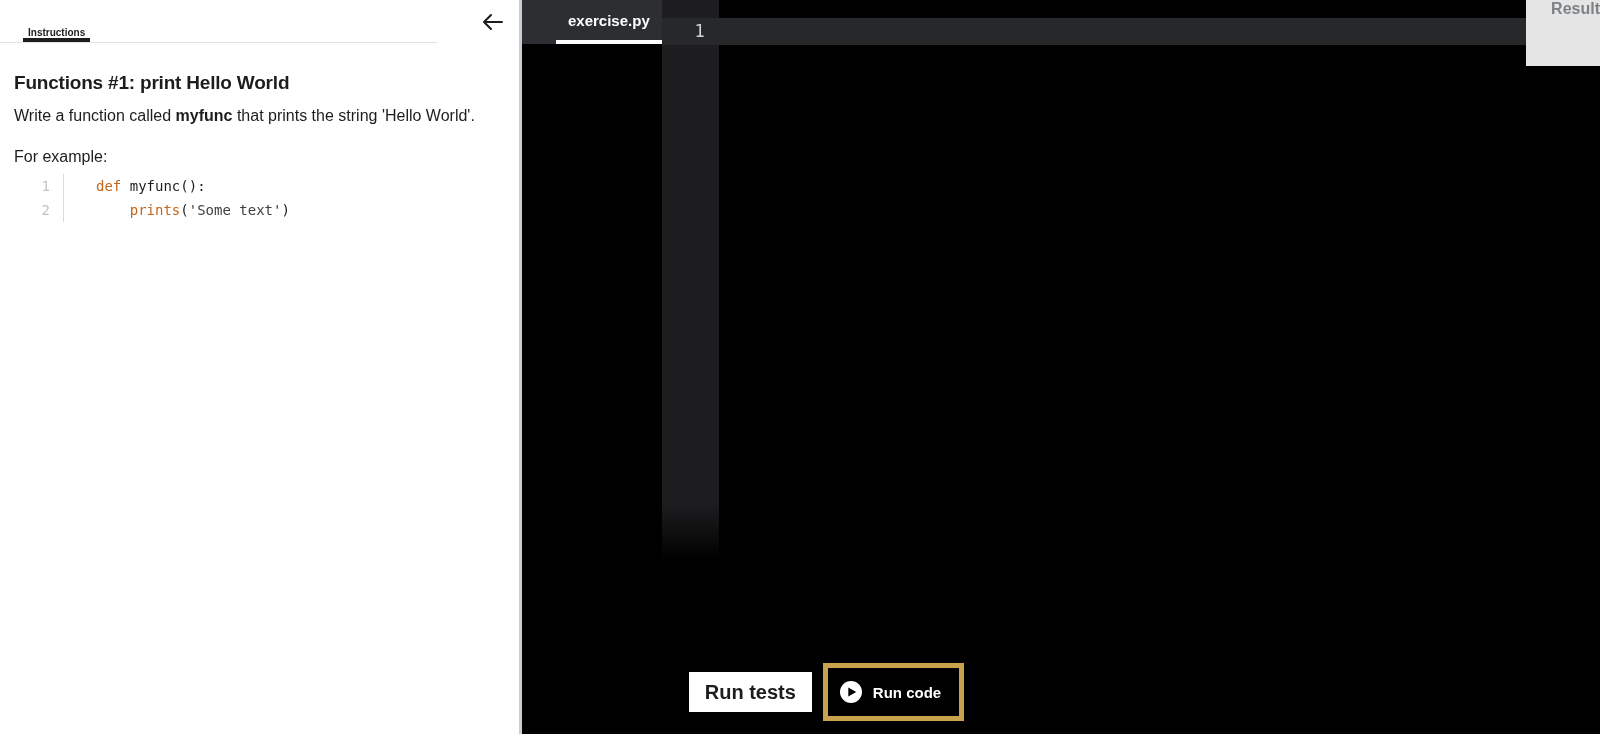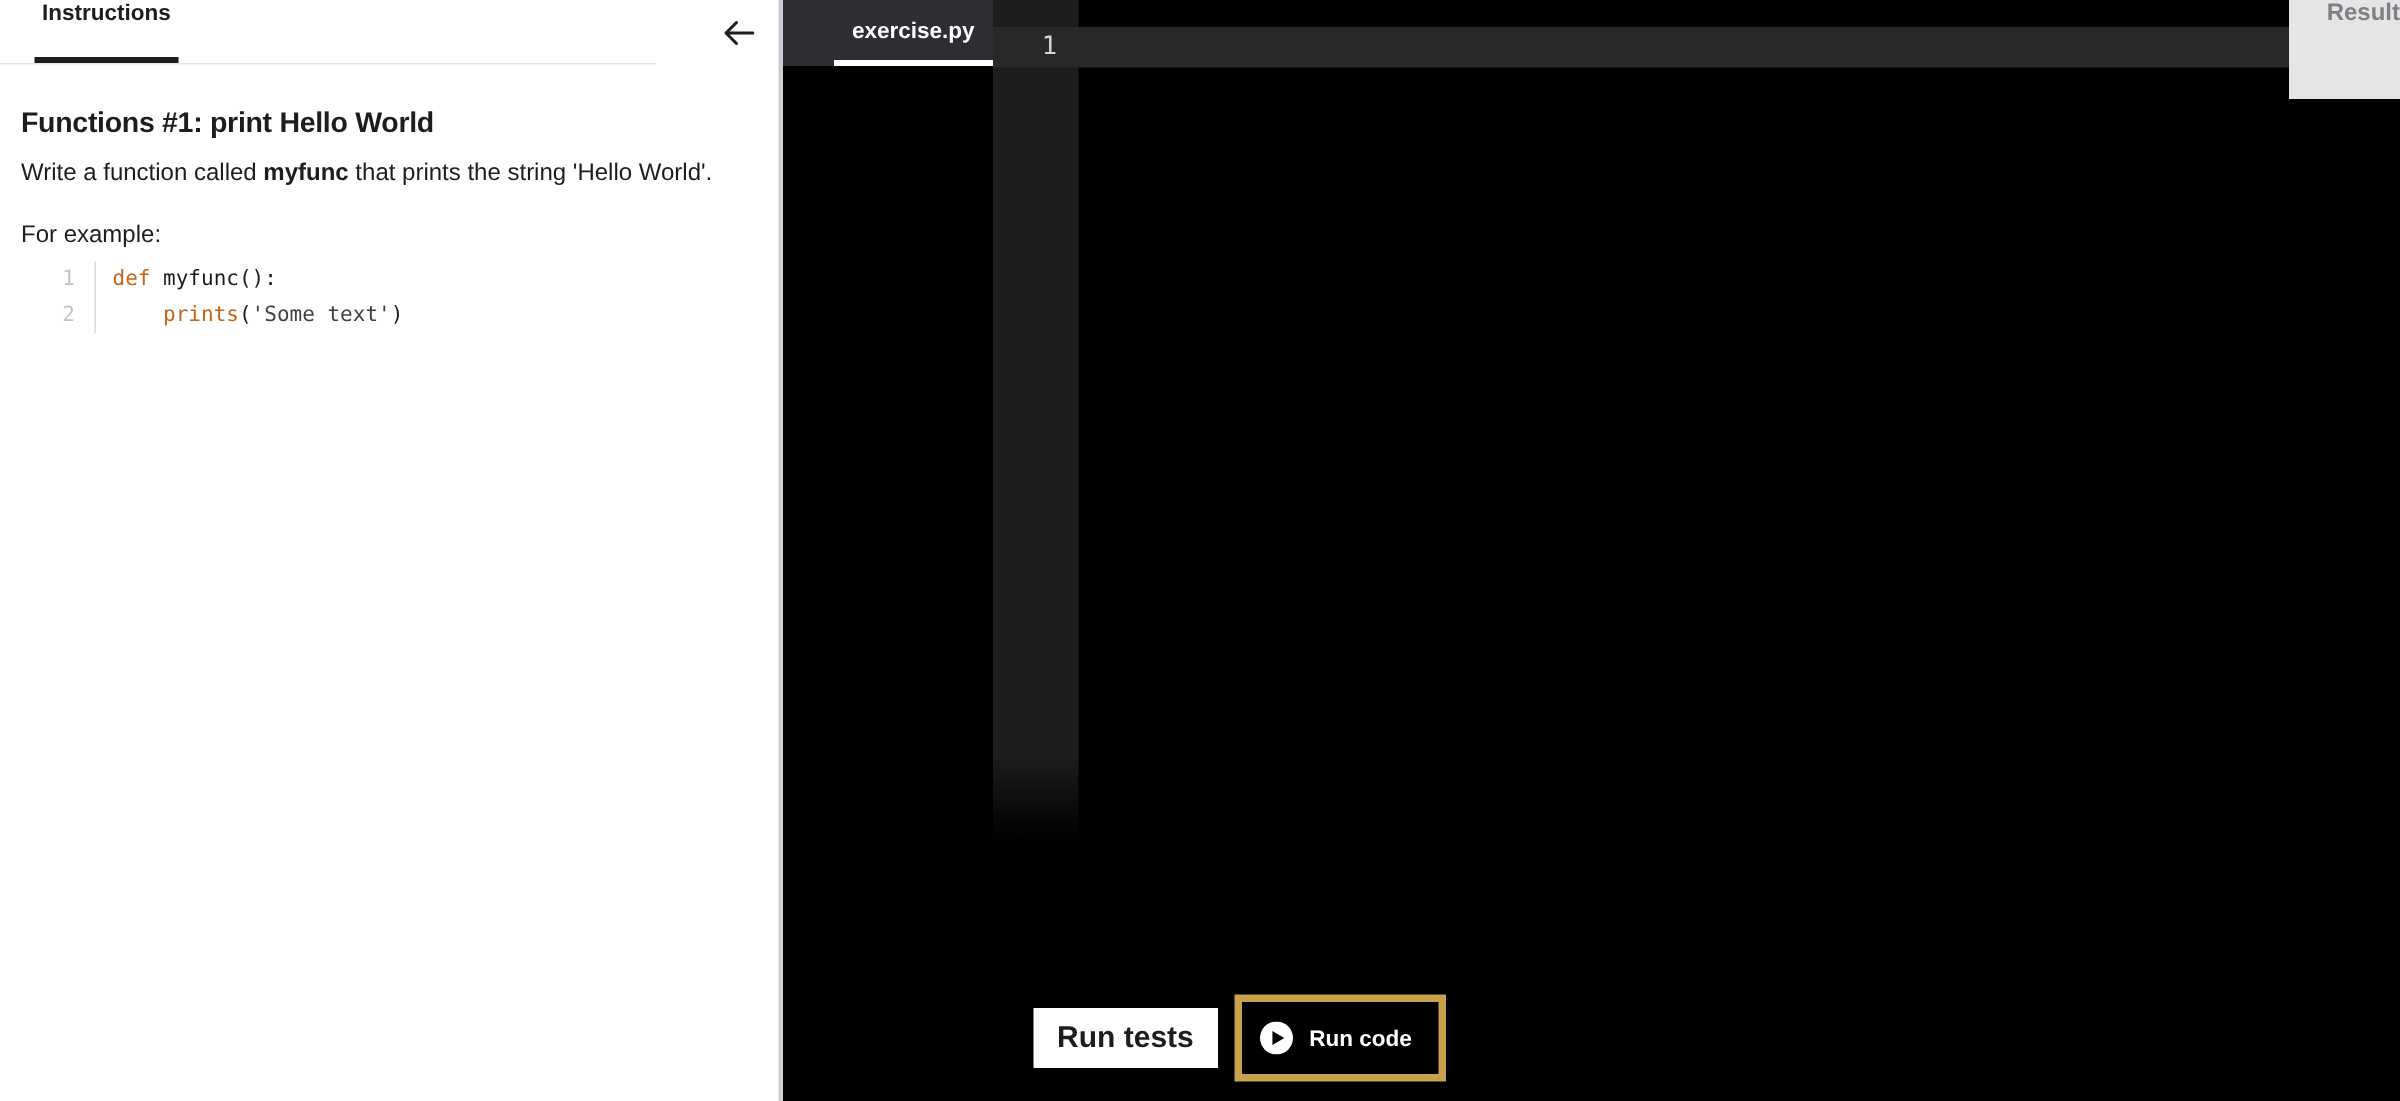--- a/index.html
+++ b/index.html
@@ -4,36 +4,36 @@
 <style>
   * { margin:0; padding:0; box-sizing:border-box; }
   html,body { width:1600px; height:734px; overflow:hidden; background:#fff;
               font-family:"Liberation Sans", sans-serif; color:#1c1d1f; }
   .app { display:flex; width:1600px; height:734px; }
 
   
   .left-panel { width:519px; height:734px; background:#fff; flex:none; display:flex; flex-direction:column; }
   .left-header { height:43px; flex:none; display:flex; align-items:stretch; }
   .tabs-strip { width:437px; flex:none; border-bottom:1px solid #dfe3e7; display:flex; }
-  .tab-instructions { margin-left:23px; padding:0 5px; display:flex; align-items:flex-start;
-                      font-weight:700; font-size:15px; border-bottom:4px solid #1c1d1f; cursor:pointer; }
+  .tab-instructions { margin-left:23px; padding:0 5px; display:flex; align-items:flex-end;
+                      font-weight:700; font-size:10px; border-bottom:4px solid #1c1d1f; cursor:pointer; }
   .collapse-area { flex:1; display:flex; align-items:center; justify-content:flex-end; padding-right:16px; }
   .collapse-btn { background:none; border:none; cursor:pointer; display:flex; align-items:center; }
 
   .left-content { padding:29px 14px 0 14px; }
   .exercise-title { font-size:19px; font-weight:700; letter-spacing:-0.2px; margin-bottom:8px; color:#1c1d1f; }
   .exercise-desc { font-size:16px; line-height:27px; max-width:482px; margin-bottom:19px; }
   .exercise-desc strong { font-weight:700; }
   .example-label { font-size:16px; line-height:18px; margin-bottom:8px; }
 
   .code-block { font-family:"DejaVu Sans Mono","Liberation Mono",monospace; font-size:14px; }
   .code-line { display:flex; align-items:stretch; line-height:24px; }
   .ln { width:36px; flex:none; text-align:right; color:#bfc4c9; }
   .gut-div { width:1px; flex:none; background:#d8dde1; margin-left:13px; }
-  .code-text { margin-left:11px; white-space:pre; color:#1c1d1f; }
+  .code-text { margin-left:32px; white-space:pre; color:#1c1d1f; }
   .kw { color:#c4651a; }
   .str { color:#404040; }
 
   
   .divider { width:3px; flex:none; background:#c9ced3; }
 
   
   .right-panel { flex:1; display:flex; background:#000; min-width:0; }
   .editor-tabbar { height:44px; flex:none; background:#2c2e31; display:flex; }
   .editor-tab { margin-left:34px; padding:0 12px; display:flex; align-items:center;

